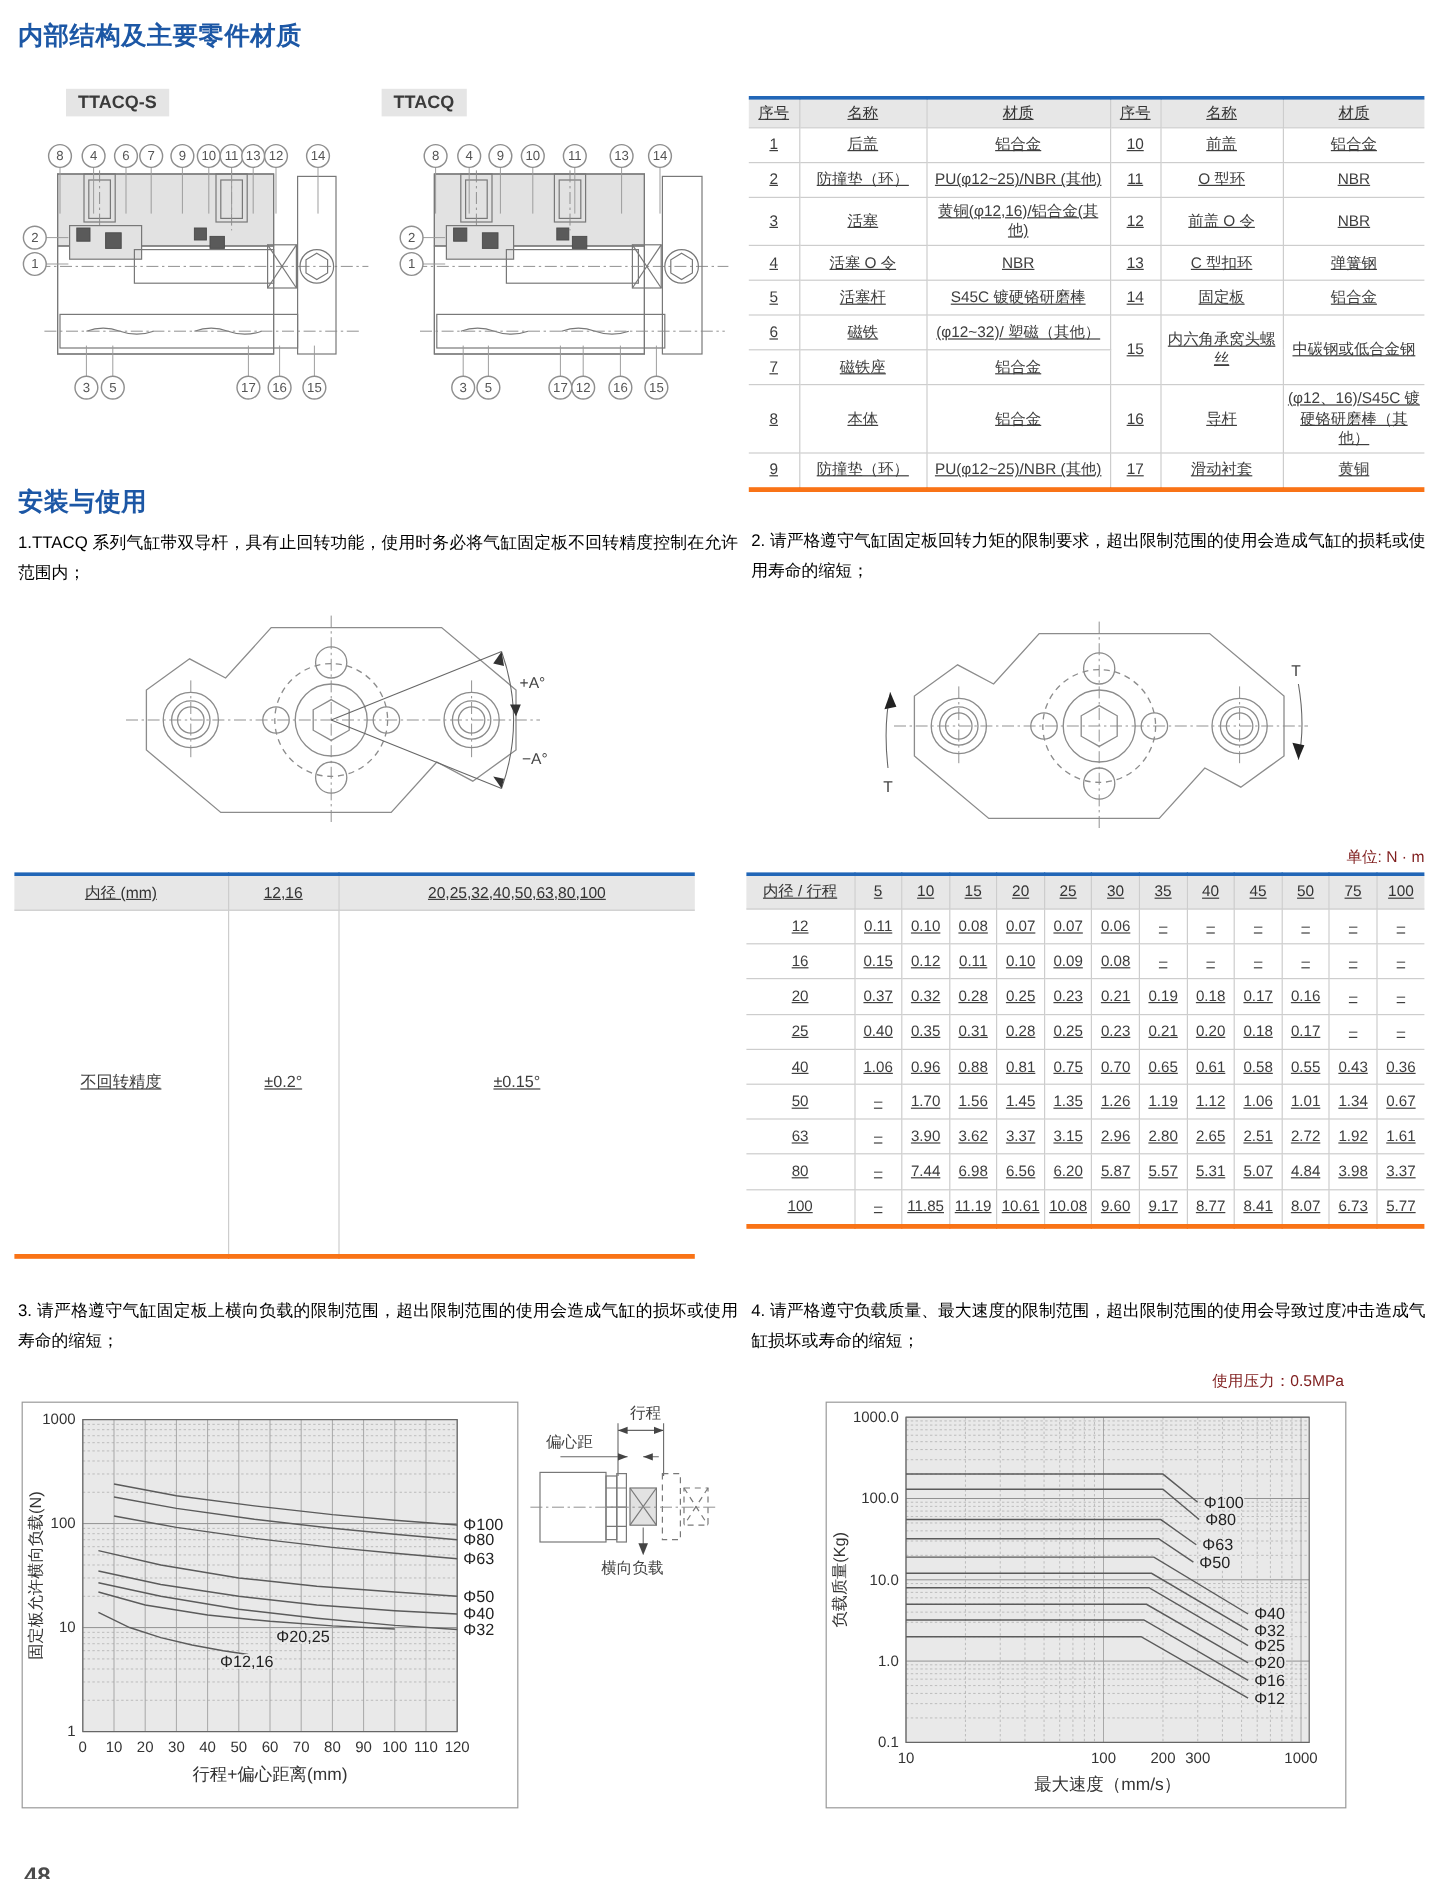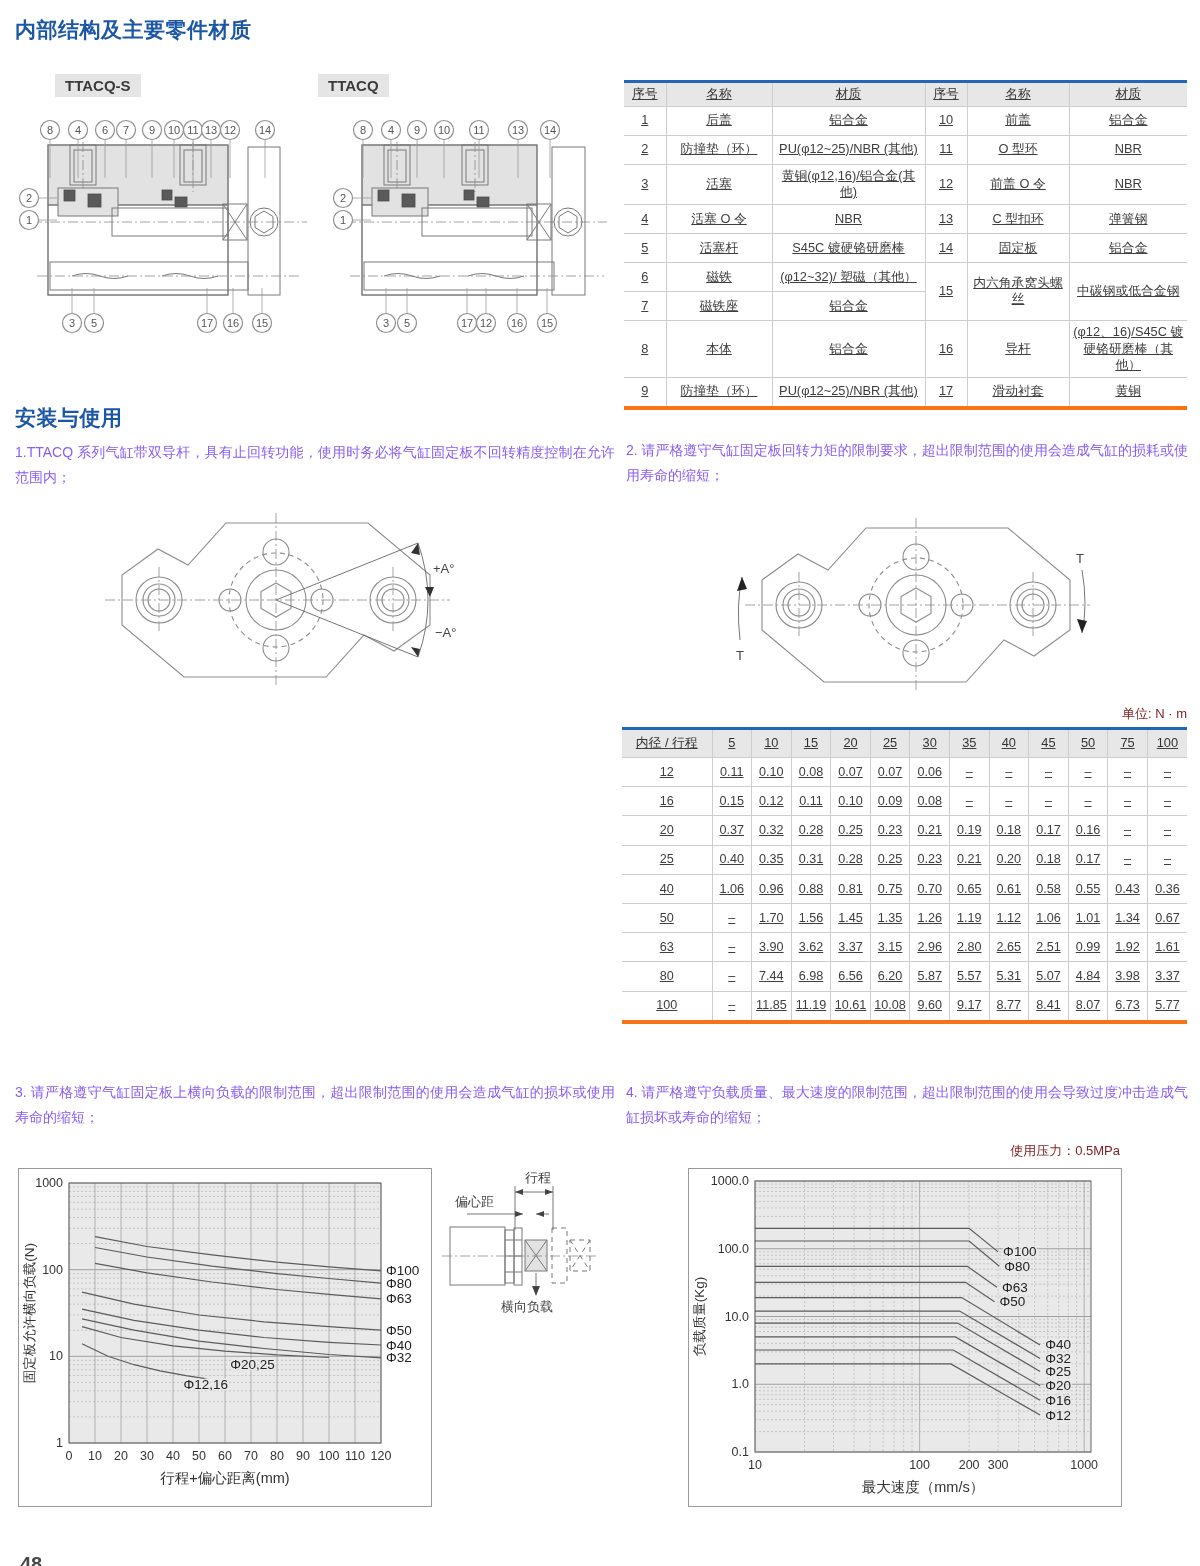--- a/index.html
+++ b/index.html
@@ -1,21 +1,21 @@
 <!DOCTYPE html>
 <html><head>
 <meta charset="utf-8">
 <style>
   html,body{margin:0;padding:0;background:#fff;}
   #page{position:relative;width:1200px;height:1566px;background:#fff;overflow:hidden;
         font-family:"Liberation Sans","DejaVu Sans",sans-serif;color:#3f3f3f;}
   .abs{position:absolute;}
   .sec-title{font-size:21px;font-weight:bold;color:#1c57a5;letter-spacing:.5px;}
   .chip{background:#e5e5e5;color:#3a3a3a;font-size:15px;font-weight:bold;padding:3px 10px;display:inline-block;}
-  .para{font-size:14px;line-height:1.8;color:#8b5cf6;text-align:justify;}
+  .para{font-size:14px;line-height:1.8;color:#000000;text-align:justify;}
   .small-note{font-size:13px;color:#7f1d1d;text-align:right;}
   table{border-collapse:collapse;table-layout:fixed;}
   table.datatable{border-top:3px solid #2166b7;border-bottom:4px solid #f97316;text-decoration:underline;}
   table.datatable th,table.datatable td{border:1px solid #cdcdcd;font-weight:normal;
       font-size:12.8px;color:#3d3d3d;text-align:center;vertical-align:middle;padding:3px 3px;line-height:1.3;}
   table.datatable th{background:#e7e7e7;color:#333;}
   table.datatable tr>*:first-child{border-left:none;}
   table.datatable tr>*:last-child{border-right:none;}
   table.datatable tr:first-child>*{border-top:none;}
   #parts-table td{height:22px;}
@@ -358,20 +358,41 @@
     <path class="dim" d="M10,125 Q6,90 12,62"></path>
     <polygon fill="#222" points="12,62 7,76 17,74"></polygon>
     <text class="dim-label" x="6" y="145">T</text>
     <path class="dim" d="M352,55 Q358,90 352,118"></path>
     <polygon fill="#222" points="352,118 347,104 357,106"></polygon>
     <text class="dim-label" x="346" y="48">T</text>
   </svg>
 
   <div class="abs small-note" style="left:900px;top:705px;width:287px;">单位: N · m</div>
 
+  <table id="precision-table" class="abs datatable" style="left:12px;top:727px;width:567px;">
+    <colgroup>
+        <col style="width:178px">
+        <col style="width:92px">
+        <col>
+      </colgroup>
+    <thead>
+        <tr>
+          <th>内径 (mm)</th>
+          <th>12,16</th>
+          <th>20,25,32,40,50,63,80,100</th>
+        </tr>
+      </thead>
+    <tbody>
+        <tr>
+          <td>不回转精度</td>
+          <td>±0.2°</td>
+          <td>±0.15°</td>
+        </tr>
+      </tbody>
+  </table>
 
   <table id="torque-table" class="abs datatable" style="left:622px;top:727px;width:565px;">
     <colgroup>
         <col style="width:90px">
       </colgroup>
     <thead>
         <tr>
           <th>内径 / 行程</th>
           <th>5</th>
           <th>10</th>
@@ -482,21 +503,21 @@
           <td>63</td>
           <td>–</td>
           <td>3.90</td>
           <td>3.62</td>
           <td>3.37</td>
           <td>3.15</td>
           <td>2.96</td>
           <td>2.80</td>
           <td>2.65</td>
           <td>2.51</td>
-          <td>0.99</td>
+          <td>2.72</td>
           <td>1.92</td>
           <td>1.61</td>
         </tr>
         <tr>
           <td>80</td>
           <td>–</td>
           <td>7.44</td>
           <td>6.98</td>
           <td>6.56</td>
           <td>6.20</td>

